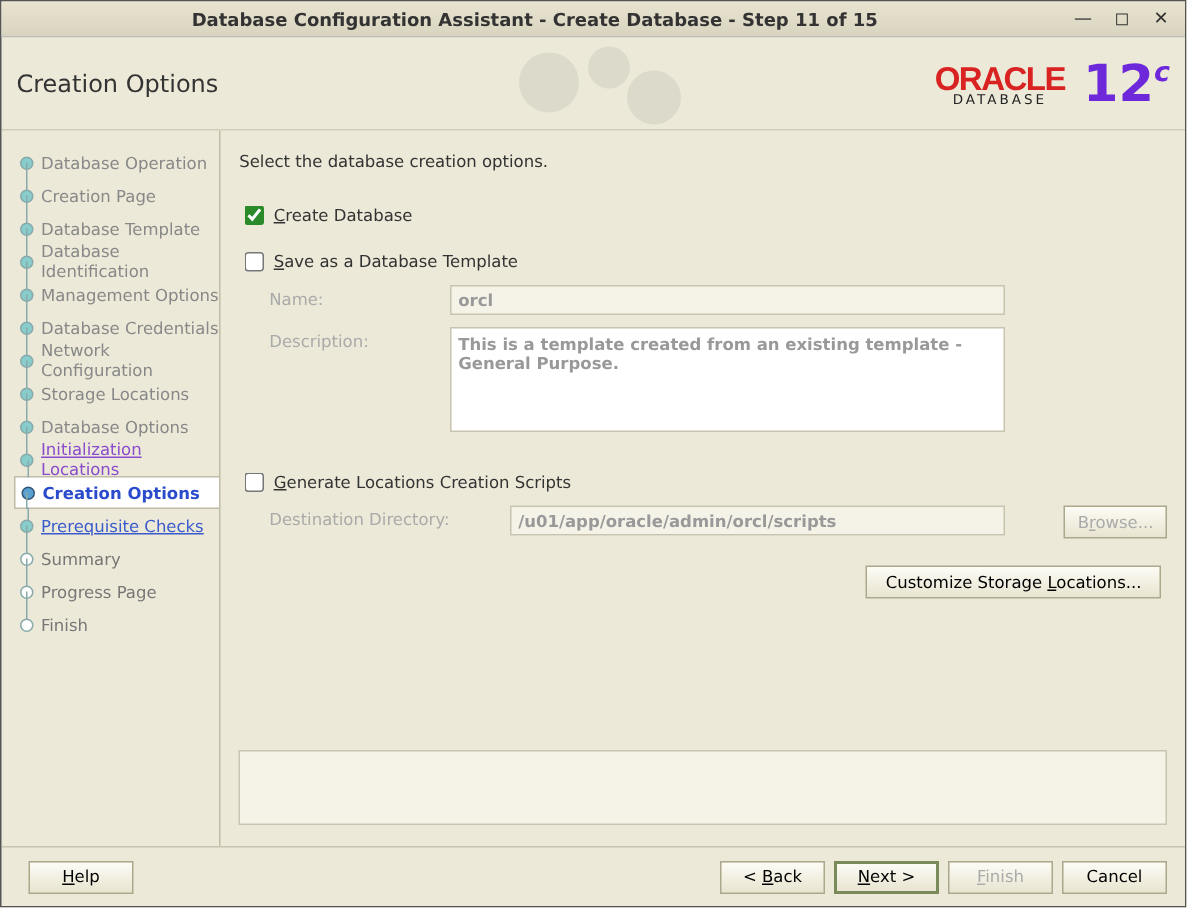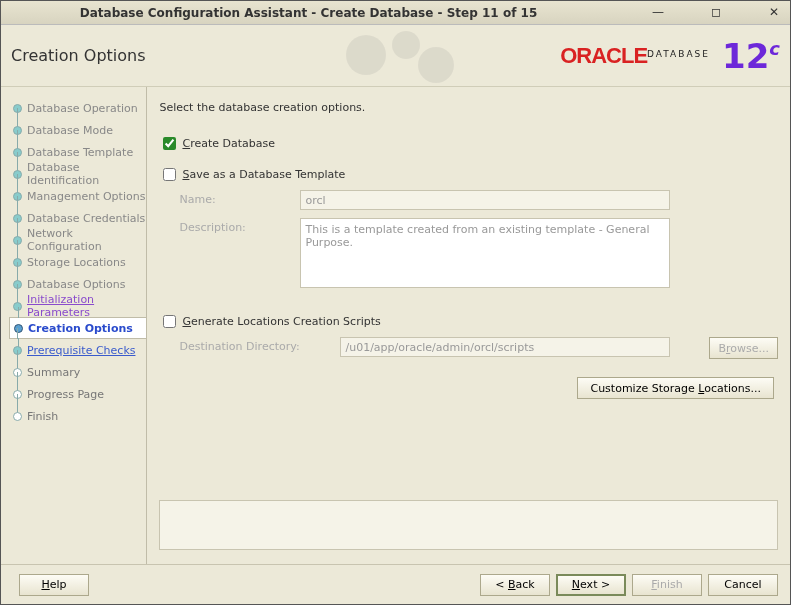--- a/index.html
+++ b/index.html
@@ -1,26 +1,26 @@
 <!DOCTYPE html>
 <html><head>
 <meta charset="utf-8">
 <style>
   * { box-sizing: border-box; font-family: "DejaVu Sans", "Lucida Sans", sans-serif; }
   body { margin:0; padding:0; background:#fff; }
   .window { width:791px; height:605px; border:1px solid #555; background:#ece9d8; display:flex; flex-direction:column; }
-  .titlebar { height:24px; background:linear-gradient(#e8e4d0,#d8d4c0); display:flex; align-items:center; padding:0 6px; border-bottom:1px solid #bbb;gap:32px; }
+  .titlebar { height:24px; background:linear-gradient(#e8e4d0,#d8d4c0); display:flex; align-items:center; padding:0 6px; border-bottom:1px solid #bbb; }
   .titlebar-title { flex:1; text-align:center; font-size:12px; font-weight:bold; color:#333; }
   .titlebar-btn { width:20px; height:16px; margin-left:6px; font-size:12px; text-align:center; line-height:14px; color:#333; cursor:default; }
   .header { height:62px; background:#ece9d8; display:flex; align-items:center; justify-content:space-between; padding:0 10px; border-bottom:1px solid #d0cdb8; position:relative; overflow:hidden; }
   .header-title { font-size:16px; color:#333; font-weight:normal; }
   .header-logo { display:flex; align-items:center; gap:6px; }
   .oracle-text { font-family:Arial,sans-serif; font-weight:bold; font-size:22px; color:#d92222; letter-spacing:-1px; }
   .oracle-sub { font-size:9px; letter-spacing:2px; color:#222; text-align:right; margin-top:-4px; }
-  .ob { display:flex; flex-direction:row; align-items:center; }
+  .ob { display:flex; flex-direction:column; align-items:center; }
   .ver { font-family:Georgia,serif; font-weight:bold; font-size:34px; color:#6d28d9; margin-left:6px; display:flex; align-items:flex-start;justify-content:center; }
   .ver sup{font-size:18px; font-style:italic; margin-top:2px;}
   .gears { position:absolute; left:50%; top:-5px; transform:translateX(-60px); opacity:0.15; }
   .body { flex:1; display:flex; min-height:0; }
   .sidebar { width:200px; border-right:1px solid #c0bca8; padding:10px 0 10px 8px; overflow:auto; }
   .step { display:flex; align-items:center; height:22px; font-size:11px; cursor:default; position:relative; padding-left:18px; }
   .step-dot { position:absolute; left:4px; width:9px; height:9px; border-radius:50%; border:1px solid #8aa; background:#fff; }
   .step-dot.done { background:#8cc; }
   .step-dot.current { background:#5aa0d0; border-color:#357; }
   .step-line { position:absolute; left:8px; width:1px; background:#8aa; }
@@ -34,21 +34,21 @@
   .step.current a { color:#2a4bcc; font-weight:bold; text-decoration:none; }
   .main { flex:1; padding:14px 12px; display:flex; flex-direction:column; font-size:11px; color:#333; }
   .instr { margin-bottom:14px; }
   .chk-row { display:flex; align-items:center; margin:6px 0; }
   .chk-row input { margin-right:6px; accent-color:#2a8a2a; }
   .chk-row label { font-size:11px; }
   .sub { margin-left:20px; display:flex; align-items:flex-start; margin-bottom:8px;gap:31px; }
   .sub .flabel { width:90px; color:#aaa; font-size:11px; padding-top:3px; }
   .sub input[type=text] { width:370px; height:20px; font-size:11px; padding:1px 4px; color:#999; background:#f5f3e8; border:1px solid #c8c4b0; }
   .sub textarea { width:370px; height:70px; font-size:11px; padding:4px; color:#999; background:#fff; border:1px solid #c8c4b0; resize:none; }
-  .sub.disabled input, .sub.disabled textarea { color:#999; }
+  .sub.disabled input, .sub.disabled textarea { color:#999;font-weight:bold; }
   .destrow .sub input[type=text]{ width:330px; }
   .btn { height:22px; padding:0 12px; font-size:11px; background:linear-gradient(#fdfcf5,#e8e4d0); border:1px solid #aca88c; cursor:default; }
   .btn:disabled { color:#aaa; }
   .btn.default { border:2px solid #7a8a5a; padding:0 11px; font-weight:normal; }
   .btn.small { padding:0 8px; }
   .right-row { display:flex; justify-content:flex-end; margin-top:10px; padding-right:4px; }
   .msgbox { margin-top:auto; height:50px; border:1px solid #c8c4b0; background:#f5f3e8; }
   .footer { height:40px; border-top:1px solid #c8c4b0; display:flex; align-items:center; padding:0 12px; }
   .footer .spacer { flex:1; }
   .footer .btn { min-width:70px; margin-left:6px;text-align:center; }
@@ -91,21 +91,21 @@
     <div class="sidebar" id="sidebar">
         <div class="step done">
           <div class="step-line bot"></div>
           <div class="step-dot done"></div>
           <a href="#">Database Operation</a>
         </div>
         <div class="step done">
           <div class="step-line top"></div>
           <div class="step-line bot"></div>
           <div class="step-dot done"></div>
-          <a href="#">Database Mode</a>
+          <a href="#">Creation Page</a>
         </div>
         <div class="step done">
           <div class="step-line top"></div>
           <div class="step-line bot"></div>
           <div class="step-dot done"></div>
           <a href="#">Database Template</a>
         </div>
         <div class="step done">
           <div class="step-line top"></div>
           <div class="step-line bot"></div>
@@ -139,21 +139,21 @@
         <div class="step done">
           <div class="step-line top"></div>
           <div class="step-line bot"></div>
           <div class="step-dot done"></div>
           <a href="#">Database Options</a>
         </div>
         <div class="step linkv">
           <div class="step-line top"></div>
           <div class="step-line bot"></div>
           <div class="step-dot done"></div>
-          <a href="#">Initialization Parameters</a>
+          <a href="#">Initialization Locations</a>
         </div>
         <div class="step current">
           <div class="step-line top"></div>
           <div class="step-line bot"></div>
           <div class="step-dot current"></div>
           <a href="#">Creation Options</a>
         </div>
         <div class="step link">
           <div class="step-line top"></div>
           <div class="step-line bot"></div>

